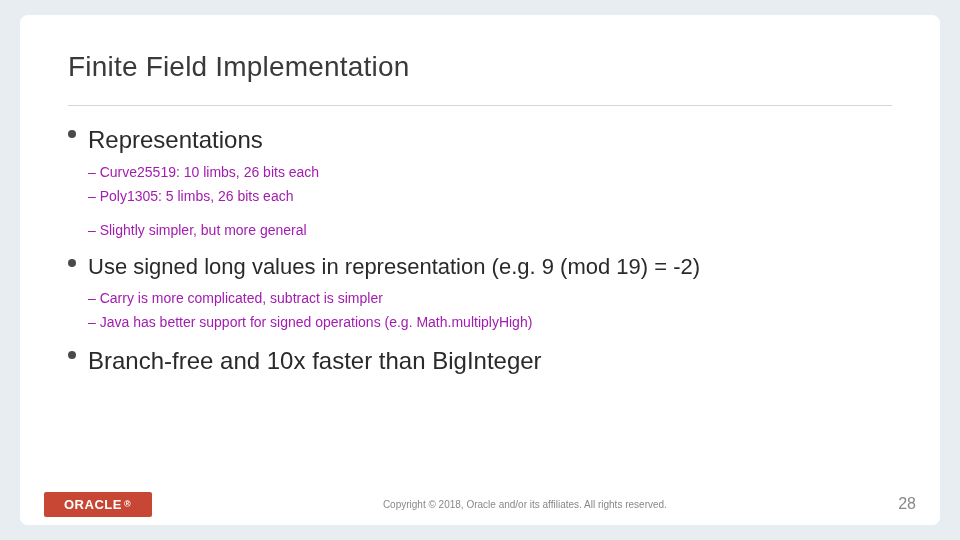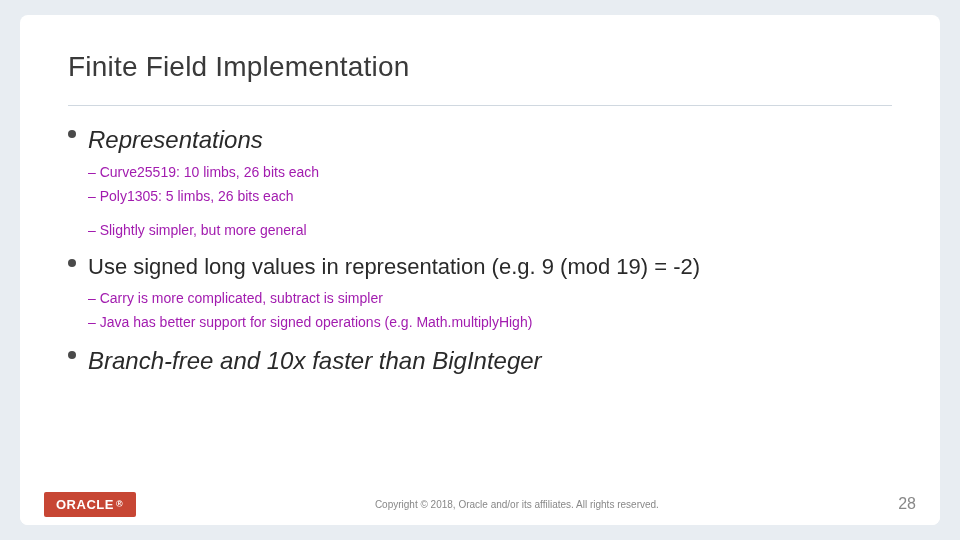--- a/index.html
+++ b/index.html
@@ -55,21 +55,20 @@
       margin-top: 6px;
       margin-right: 12px;
       flex-shrink: 0;
     }
 
     .bullet-text-large {
       font-size: 24px;
       font-weight: 300;
       color: #2a2a2a;
       line-height: 1.3;
-      font-style: italic;
     }
 
     .bullet-text-medium {
       font-size: 22px;
       font-weight: 300;
       color: #2a2a2a;
       line-height: 1.3;
     }
 
     .sub-bullets {
@@ -92,21 +91,21 @@
       height: 42px;
       display: flex;
       align-items: center;
       justify-content: space-between;
       padding: 0 24px;
       background: #ffffff;
     }
 
     .oracle-logo {
       background: #c74634;
-      padding: 5px 12px;
+      padding: 5px 20px;
       border-radius: 2px;
       color: white;
       font-size: 13px;
       font-weight: 700;
       letter-spacing: 1px;
       display: flex;
       align-items: center;
       gap: 2px;
     }
 

